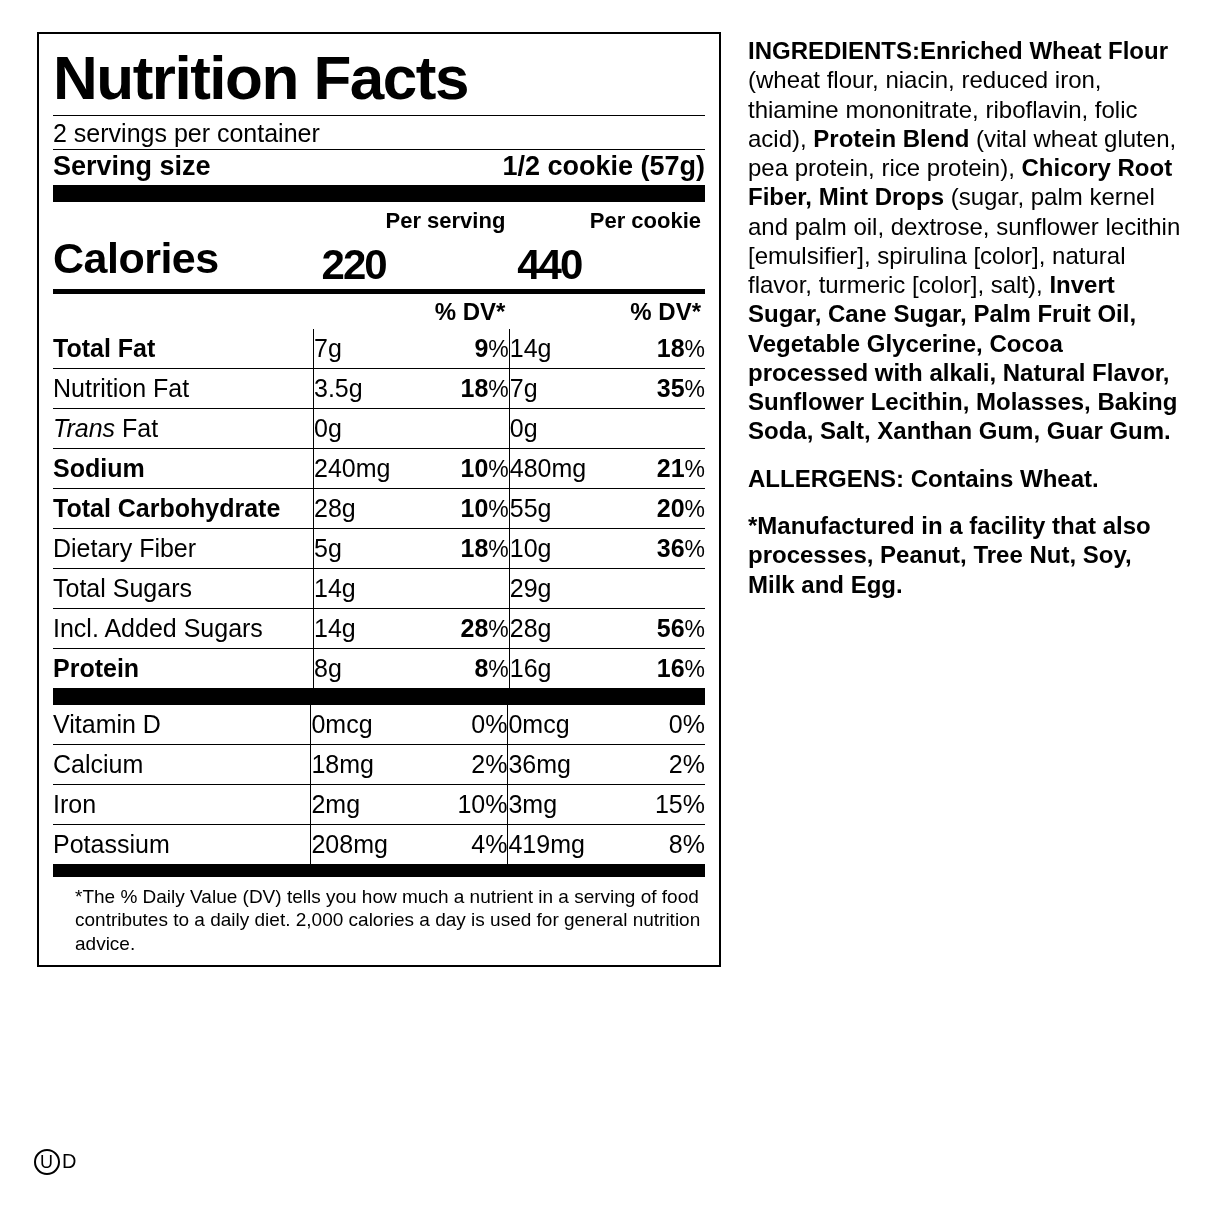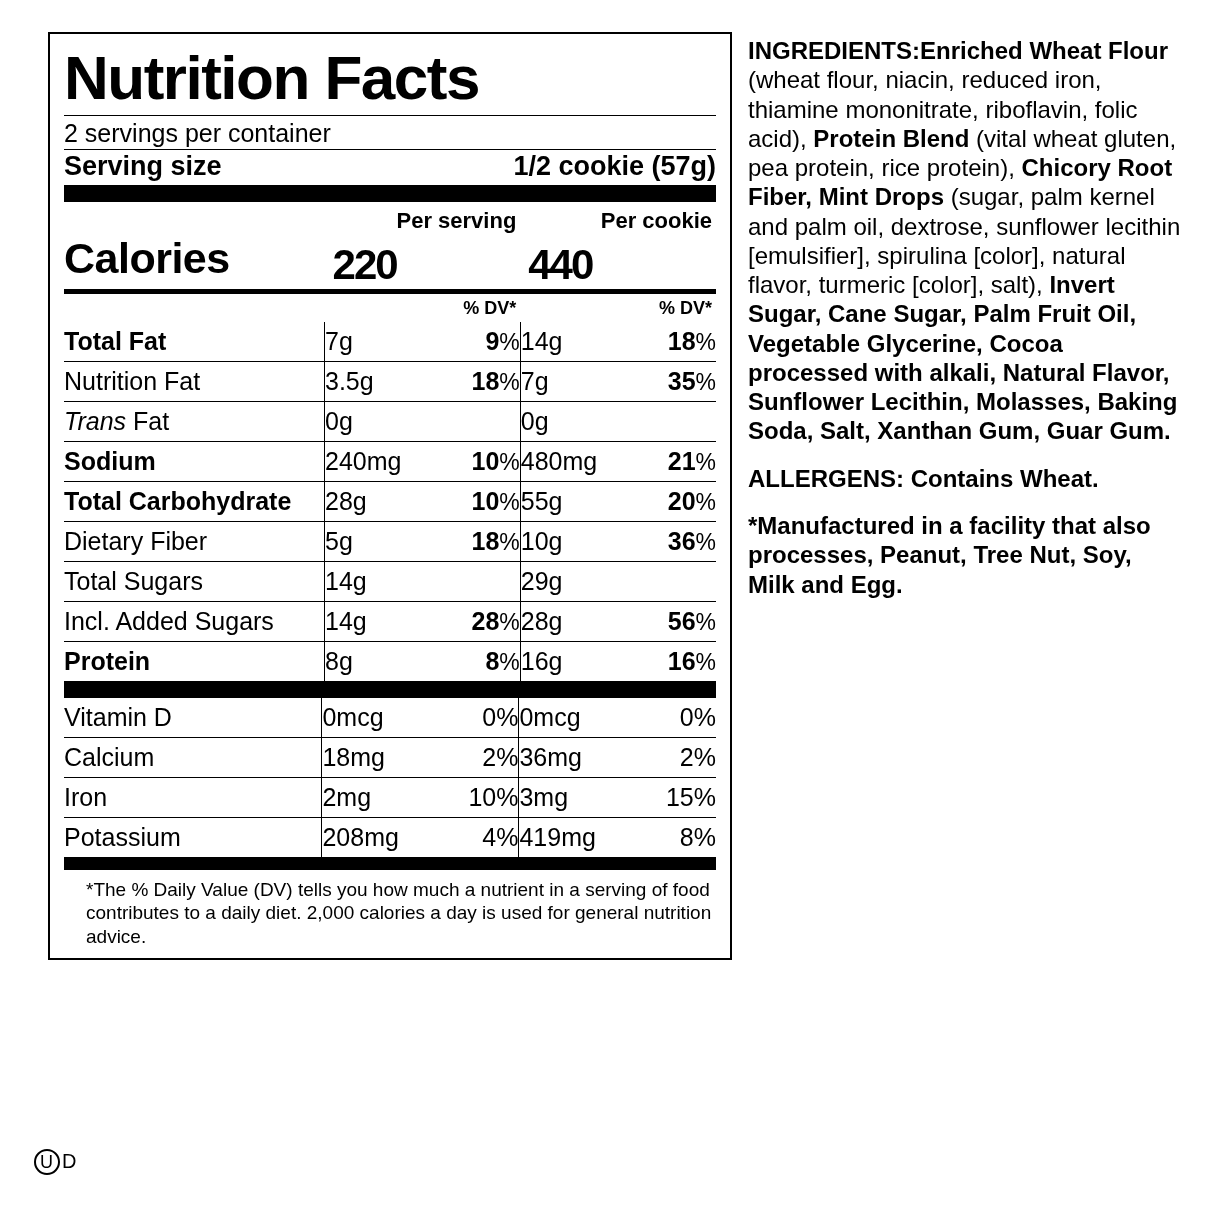--- a/index.html
+++ b/index.html
@@ -12,21 +12,21 @@
   }
   .page {
     position: relative;
     width: 1214px; height: 1214px;
     background: #fff;
   }
 
   
   .nf-panel {
     position: absolute;
-    left: 48px; top: 32px;
+    left: 37px; top: 32px;
     width: 684px;
     border: 2px solid #000;
     background: #fff;
     padding: 8px 14px 10px 14px;
   }
   .nf-title {
     font-weight: bold;
     font-size: 62px;
     line-height: 0.98;
     letter-spacing: -1.5px;
@@ -68,21 +68,21 @@
   }
   .cal-val {
     width: 204px;
     font-size: 42px; font-weight: bold;
     letter-spacing: -2px;
     padding-left: 8px;
   }
 
   .dv-row {
     display: flex;
-    font-size: 18px; font-weight: bold;
+    font-size: 24px; font-weight: bold;
     padding: 4px 0 3px 0;
   }
   .dv-spacer { width: 272px; }
   .dv-cell { width: 204px; text-align: right; padding-right: 4px; }
 
   table.nf { width: 100%; border-collapse: collapse; }
   table.nf td {
     font-size: 25px;
     padding: 5px 0 5px 0;
     vertical-align: baseline;

